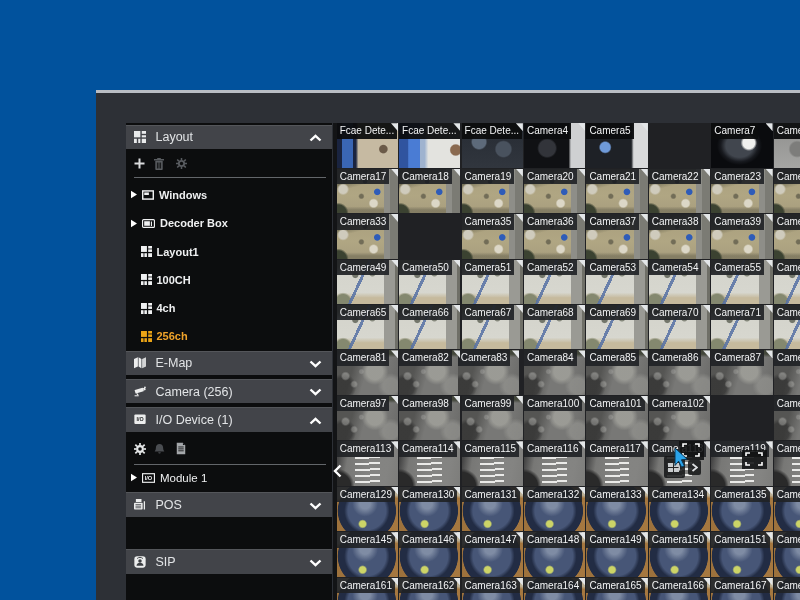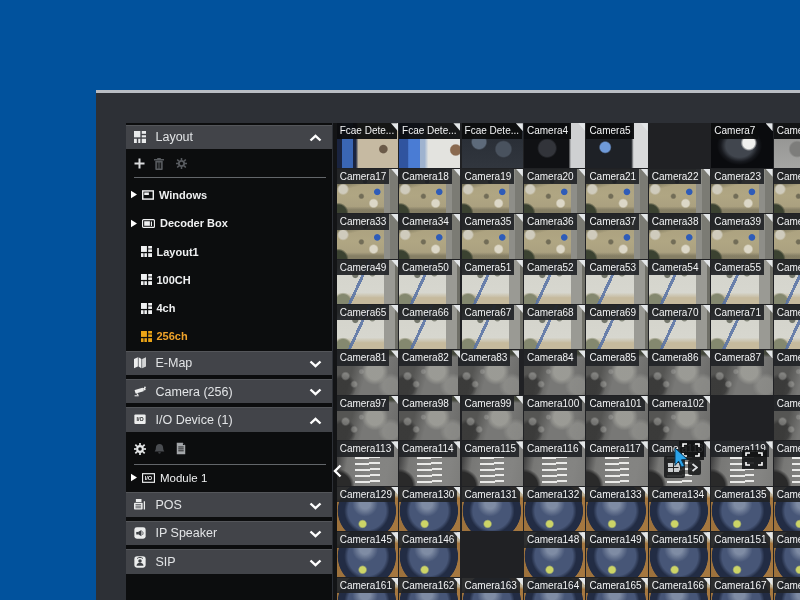--- a/index.html
+++ b/index.html
@@ -126,24 +126,20 @@
         <div class="lab">Camera23</div>
         <i class="tri"></i>
       </div>
 <div class="cell tA" style="left:437.0px;top:45.5px">
         <div class="lab">Camera24</div>
       </div>
 <div class="cell tA" style="left:0.0px;top:90.9px">
         <div class="lab">Camera33</div>
         <i class="tri"></i>
       </div>
-<div class="cell tA" style="left:62.4px;top:90.9px">
-        <div class="lab">Camera34</div>
-        <i class="tri"></i>
-      </div>
 <div class="cell tA" style="left:124.9px;top:90.9px">
         <div class="lab">Camera35</div>
         <i class="tri"></i>
       </div>
 <div class="cell tA" style="left:187.3px;top:90.9px">
         <div class="lab">Camera36</div>
         <i class="tri"></i>
       </div>
 <div class="cell tA" style="left:249.7px;top:90.9px">
         <div class="lab">Camera37</div>
@@ -341,20 +337,24 @@
       </div>
 <div class="cell tE" style="left:437.0px;top:363.6px">
         <div class="lab">Camera136</div>
       </div>
 <div class="cell tE" style="left:0.0px;top:409.1px">
         <div class="lab">Camera145</div>
         <i class="tri"></i>
       </div>
 <div class="cell tE" style="left:62.4px;top:409.1px">
         <div class="lab">Camera146</div>
+        <i class="tri"></i>
+      </div>
+<div class="cell tE" style="left:124.9px;top:409.1px">
+        <div class="lab">Camera147</div>
         <i class="tri"></i>
       </div>
 <div class="cell tE" style="left:187.3px;top:409.1px">
         <div class="lab">Camera148</div>
         <i class="tri"></i>
       </div>
 <div class="cell tE" style="left:249.7px;top:409.1px">
         <div class="lab">Camera149</div>
         <i class="tri"></i>
       </div>
@@ -561,30 +561,20 @@
 <div class="hdr" style="top:369.9px"><svg class="ic" viewBox="0 0 16 16" style="width:16px;height:16px">
           <g fill="#eceded">
             <rect x="2.5" width="7.5" height="4"></rect>
             <rect y="5" width="11.5" height="9" rx="1"></rect>
             <rect x="13" y="3" width="1.7" height="11"></rect>
           </g>
           <g stroke="#45484c" stroke-width="1.1">
             <path d="M2 7.5h7.5M2 9.6h7.5M2 11.7h7.5"></path>
           </g>
         </svg>POS<svg class="chev" width="13" height="8" viewBox="0 0 13 8">
-          <path d="M1.5 1.5 6.5 6.2 11.5 1.5" stroke="#fff" stroke-width="2.4" fill="none"></path>
-        </svg></div>
-<div class="hdr" style="top:398.2px"><svg class="ic" viewBox="0 0 17 17">
-          <rect x="0.5" y="0.5" width="16" height="16" rx="3.5" fill="#eceded"></rect>
-          <g fill="#3b3e42">
-            <path d="M3.2 7h2.6v3.6H3.2z"></path>
-            <path d="M5.8 7.2 10.5 4.2v9L5.8 10.4z"></path>
-            <path d="M11.8 6.3c1.3 1 1.3 4 0 5" stroke="#3b3e42" stroke-width="1.2" fill="none"></path>
-          </g>
-        </svg>IP Speaker<svg class="chev" width="13" height="8" viewBox="0 0 13 8">
           <path d="M1.5 1.5 6.5 6.2 11.5 1.5" stroke="#fff" stroke-width="2.4" fill="none"></path>
         </svg></div>
 <div class="hdr" style="top:426.5px"><svg class="ic" viewBox="0 0 17 17">
           <rect x="0.5" y="0.5" width="16" height="16" rx="4" fill="#eceded"></rect>
           <g fill="#3b3e42">
             <circle cx="8.5" cy="7" r="2.5"></circle>
             <path d="M3.6 13.8c0-2.9 2.2-4.4 4.9-4.4s4.9 1.5 4.9 4.4z"></path>
           </g>
           <path d="M4.4 3.6c2.1-2.1 6.1-2.1 8.2 0" stroke="#3b3e42" stroke-width="1.3" fill="none"></path>
         </svg>SIP<svg class="chev" width="13" height="8" viewBox="0 0 13 8">

